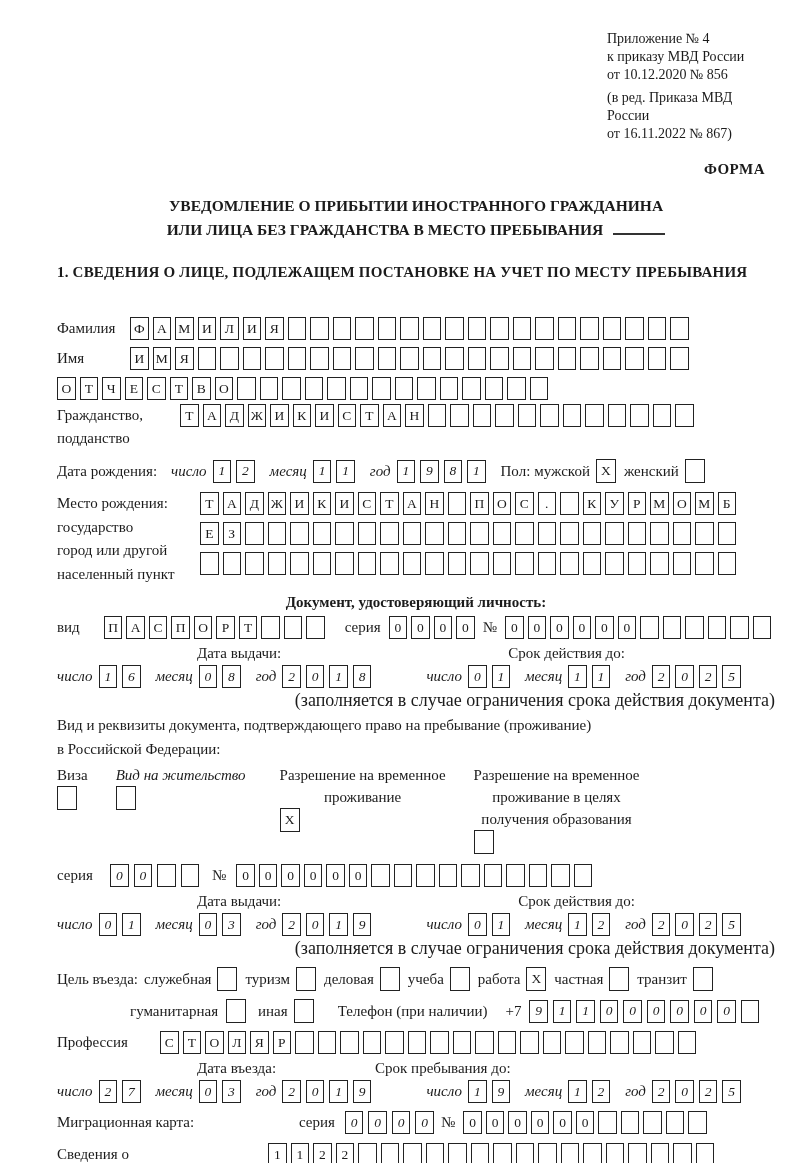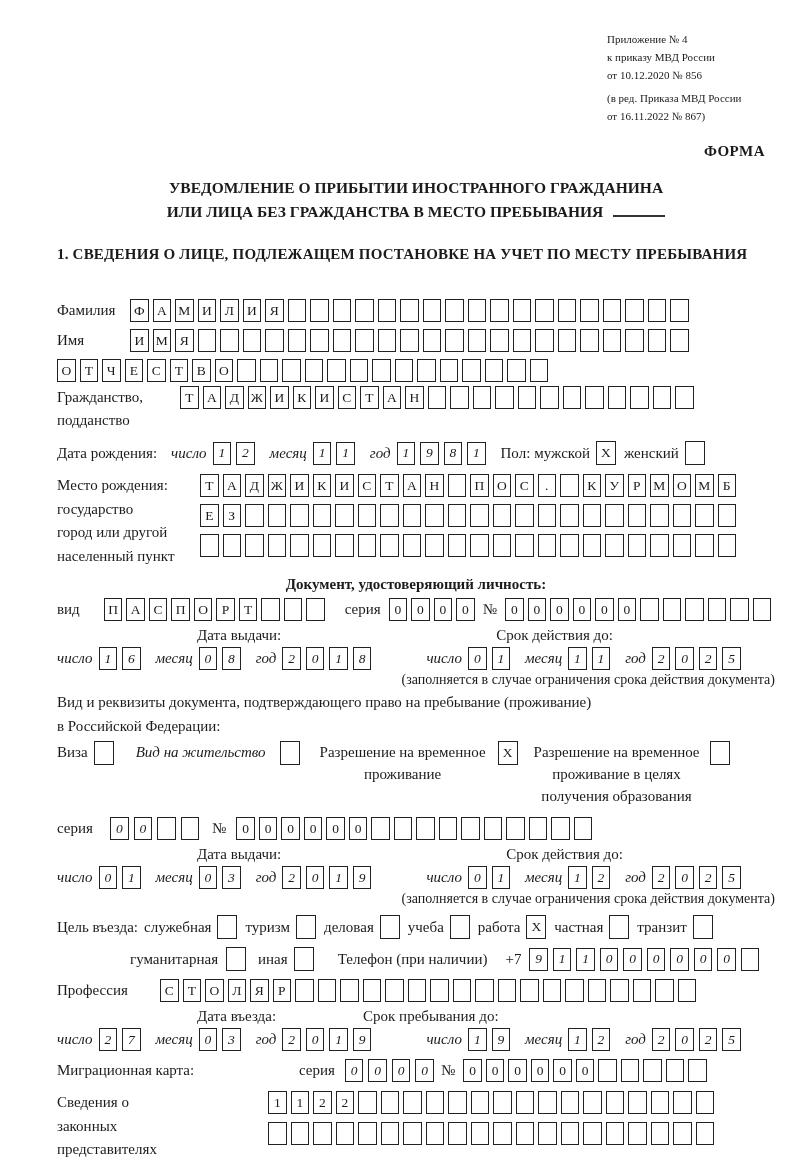--- a/index.html
+++ b/index.html
@@ -8,45 +8,45 @@
     position:relative;
     width:800px; height:1163px;
     background:#fff;
     color:#1b1b1b;
     font-family:"Liberation Serif", serif;
     font-size:15px;
     padding:30px 25px 0 57px;
     overflow:hidden;
   }
   
-  .annex { margin-left:auto; width:168px; font-size:11px; line-height:18px; }
+  .annex { margin-left:auto; width:168px; font-size:14px; line-height:18px; }
   .annex .sub { margin-top:5px; }
   .forma { text-align:right; font-weight:bold; font-size:15px; margin:18px 10px 0 0; letter-spacing:.5px; }
   .title { text-align:center; font-weight:bold; font-size:15.5px; line-height:24px; margin-top:16px; }
   .title-underline { display:inline-block; width:52px; border-bottom:2px solid #333; height:14px; margin-left:10px; }
   .sec-heading { font-weight:bold; font-size:15px; margin-top:22px; letter-spacing:.2px; }
 
   
   .row { display:flex; align-items:flex-start; margin-top:7px; }
   .lblcol { flex:none; line-height:23px; }
   .boxes { display:flex; flex-wrap:nowrap; }
   .cbox, .cb {
     flex:none; display:inline-flex; align-items:center; justify-content:center;
     width:18.5px; height:23px; border:1.5px solid #222; margin-right:4px;
     font-size:13.5px; line-height:1; background:#fff;
   }
   .cb { width:20px; height:24px; margin-right:0; }
   .dgrp { display:flex; align-items:center;font-style:italic; }
   .dgrp .dlbl { margin-right:6px; }
   .dgrp .boxes { margin-right:10px; }
   .dgrp .cbox { margin-right:5px; }
-  .note { font-size:14px; }
+  .note { font-size:18px; }
   .center-bold { text-align:center; font-weight:bold; margin-top:8px; }
-  .headings-line { display:flex; margin-top:6px; }
-  .opt { display:flex; align-items:flex-start; }
+  .headings-line { display:flex; margin-top:6px;gap:12px; }
+  .opt { display:flex; align-items:flex-start;flex-direction:column; }
   .opt .optlbl { text-align:center; line-height:22px; }
   .mr6 { margin-right:6px; } .ml8 { margin-left:8px; }
 </style>
 </head>
 <body>
 
 <div class="page">
 
   <div class="annex">
     <div>Приложение № 4</div>

